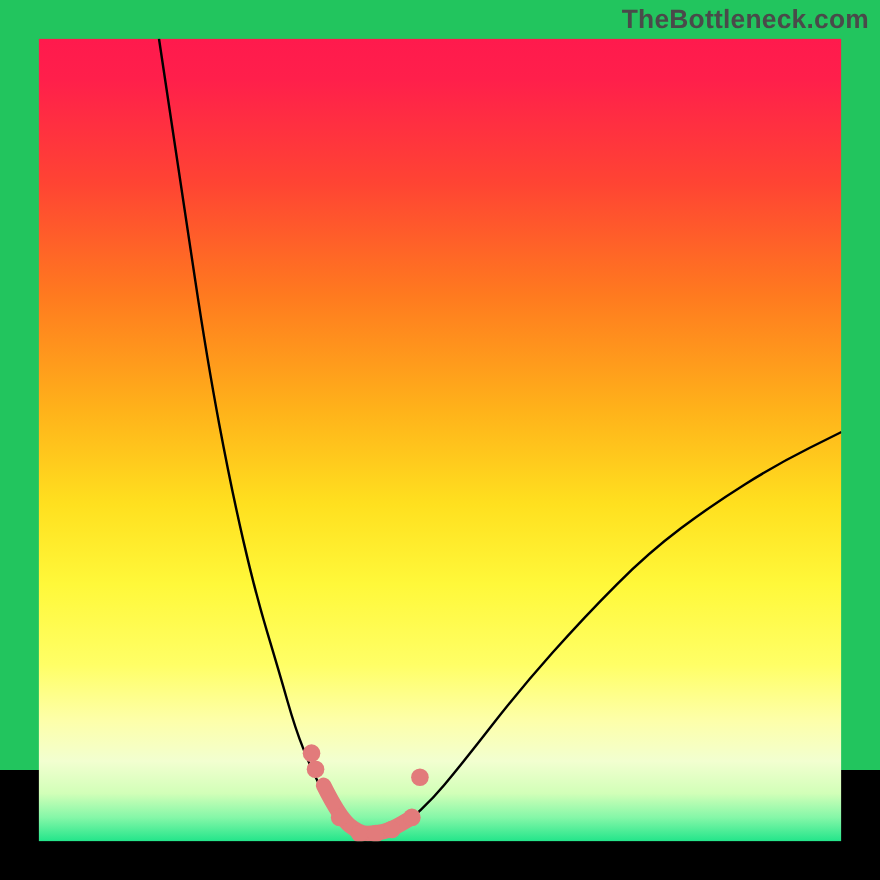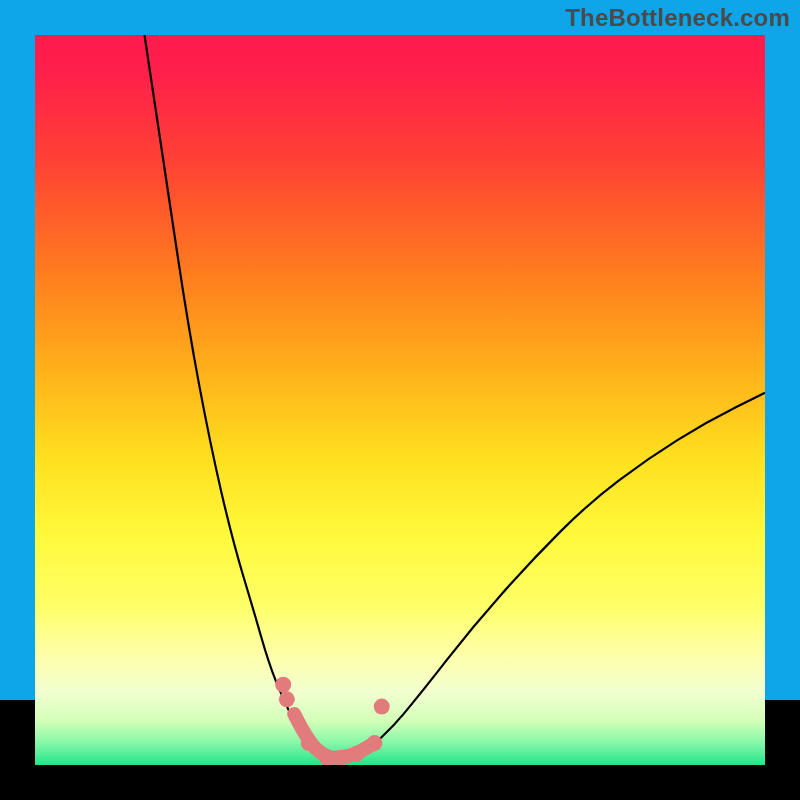--- a/index.html
+++ b/index.html
@@ -1,21 +1,21 @@
 <!DOCTYPE html>
 <html><head>
 <meta charset="utf-8">
 <style>
   * { margin: 0; padding: 0; box-sizing: border-box; }
   html, body { width: 800px; height: 800px; overflow: hidden; background: #000; }
   .container {
     position: relative;
     width: 800px;
     height: 700px;
-    background: #0ea5e9;
+    background: #22c55e;
   }
   .watermark {
     position: absolute;
     top: 4px;
     right: 10px;
     font-family: Arial, Helvetica, sans-serif;
     font-size: 24px;
     font-weight: 600;
     color: #4a4a4a;
     letter-spacing: 0.2px;

